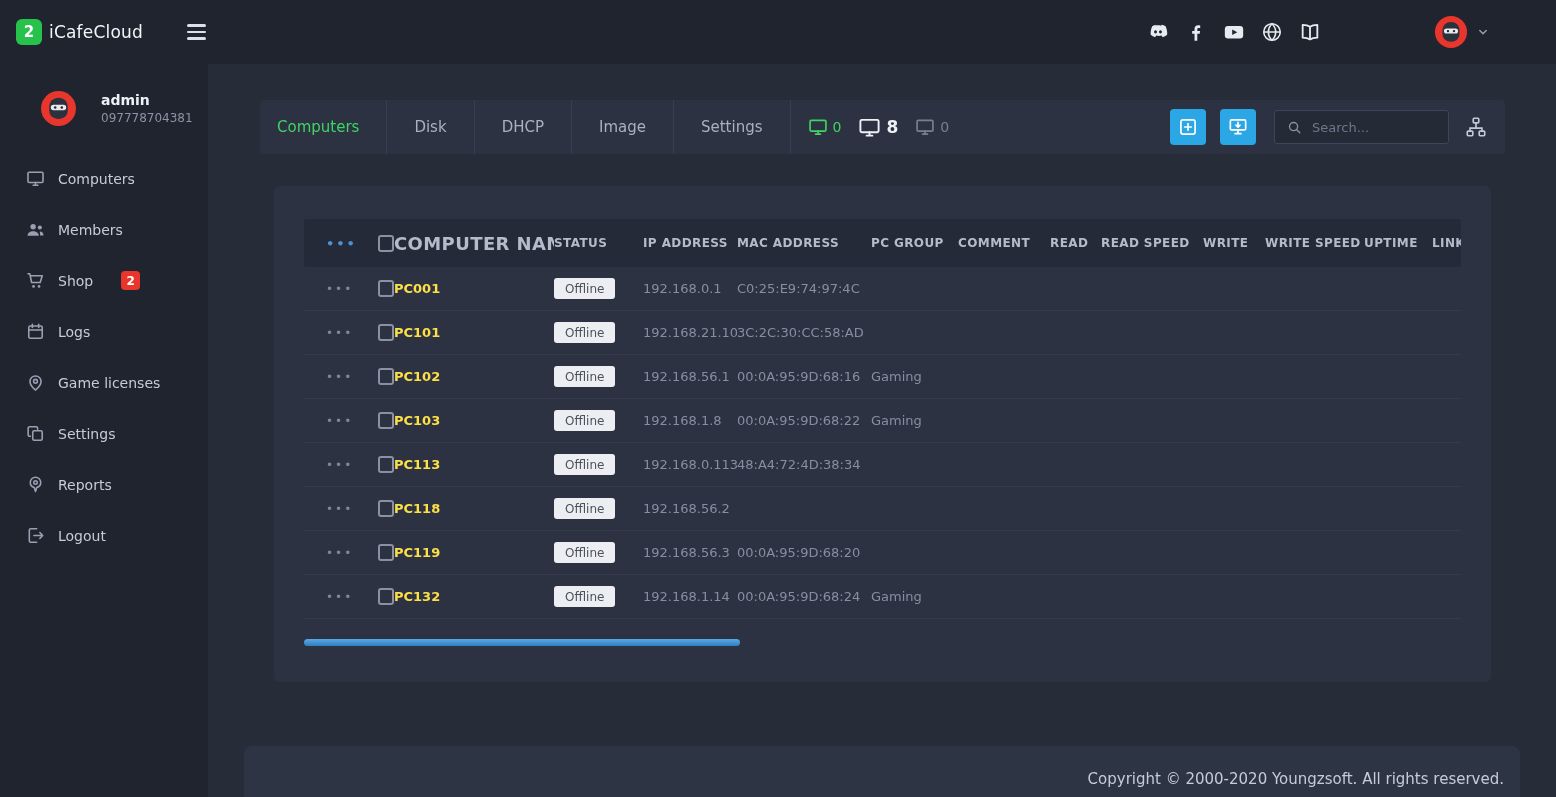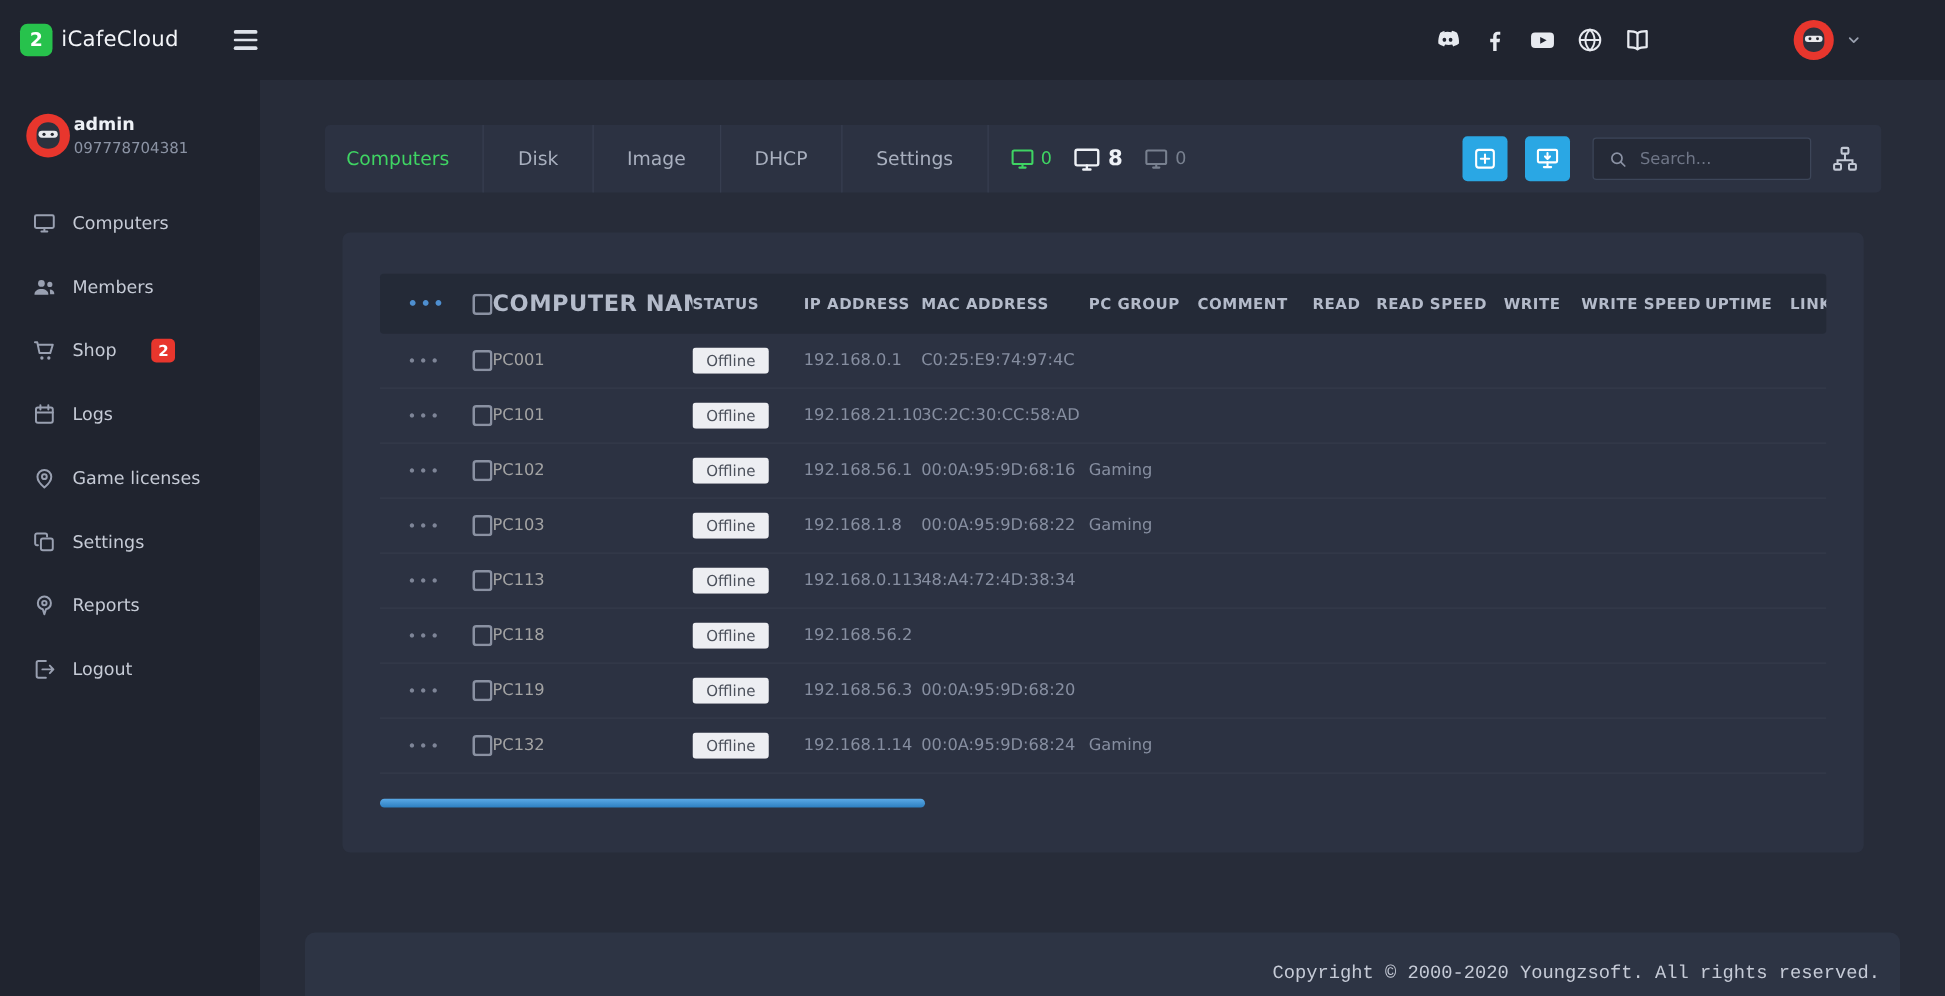--- a/index.html
+++ b/index.html
@@ -23,21 +23,21 @@
   .social-icon svg { width:22px; height:22px; }
   .user-menu { margin-left:112px; display:flex; align-items:center; gap:8px; cursor:pointer; }
   .avatar { display:inline-flex; border-radius:50%; overflow:hidden; }
   .avatar-topbar { width:34px; height:34px; }
   .avatar-topbar svg { width:34px; height:34px; }
   .chev { color:#9aa1b0; width:14px; height:14px; display:inline-flex; }
   .chev svg { width:14px; height:14px; }
 
   
   .sidebar { position:absolute; left:0; top:64px; width:208px; bottom:0; background:#20242f; }
-  .user-block { display:flex; align-items:center; gap:2px; padding:26px 0 0 20px; }
+  .user-block { display:flex; align-items:center; gap:24px; padding:26px 0 0 40px; }
   .avatar-side { width:37px; height:37px; }
   .avatar-side svg { width:37px; height:37px; }
   .user-name { color:#eef1f6; font-size:14px; font-weight:bold; }
   .user-phone { color:#8b93a4; font-size:12px; margin-top:3px; }
   .nav { margin-top:26px; }
   .nav-item { height:51px; display:flex; align-items:center; padding-left:26px; gap:12px; cursor:pointer; }
   .nav-item.active { background:#2a2f3c; }
   .nav-icon { width:20px; height:20px; color:#99a0b1; display:inline-flex; }
   .nav-icon svg { width:19px; height:19px; }
   .nav-label { color:#c6cbd6; font-size:14px; }
@@ -91,30 +91,30 @@
   .hcell, .cell { display:flex; align-items:center; white-space:nowrap; overflow:hidden; }
   .hlabel { font-size:12px; font-weight:bold; color:#b4bbca; letter-spacing:.4px; }
   .thead-row .c-name { font-size:18px; }
   .c-actions { padding-left:22px; }
   .c-check { padding-left:18px; }
   .dots { color:#7e8597; font-size:12px; letter-spacing:2px; cursor:pointer; line-height:1; }
   .dots-header { color:#4e8fd0; font-weight:bold; font-size:13px; }
   .checkbox { width:17px; height:17px; border:2px solid #8a91a2; border-radius:3px;
               display:inline-block; cursor:pointer; background:transparent; }
   .cell { font-size:13px; color:#868ea0; }
-  .cell.c-name { color:#a3a3a3; font-weight:normal; }
+  .cell.c-name { color:#fde047; font-weight:bold; }
   .badge-status { display:inline-block; background:#edeef2; color:#4c515c; font-size:12px;
                   padding:3.5px 11px; border-radius:3px; }
   .hscrollbar { position:absolute; left:30px; top:453px; width:436px; height:7px; border-radius:4px;
                 background:linear-gradient(#5aa9e6,#2d7fc0); cursor:pointer; }
 
   
   .footercard { position:absolute; left:36px; right:36px; top:682px; height:120px; background:#2d3444;
                 border-radius:8px; padding:24px 16px 0 0; text-align:right; }
-  .copyright { color:#c6cbd7; font-size:15px;font-family:Liberation Mono, monospace; }
+  .copyright { color:#c6cbd7; font-size:15px; }
 </style>
 </head>
 <body>
 
 <div class="app">
 
   <header class="topbar">
     <div class="logo">
       <span class="logo-glyph">2</span>
       <span class="logo-text">iCafeCloud</span>
@@ -292,25 +292,25 @@
       <div class="tabs">
   <div class="tab active">
     <span class="tab-label">Computers</span>
   </div>
 
   <div class="tab">
     <span class="tab-label">Disk</span>
   </div>
 
   <div class="tab">
+    <span class="tab-label">DHCP</span>
+  </div>
+
+  <div class="tab">
     <span class="tab-label">Image</span>
-  </div>
-
-  <div class="tab">
-    <span class="tab-label">DHCP</span>
   </div>
 
   <div class="tab">
     <span class="tab-label">Settings</span>
   </div>
 </div>
       <div class="counters">
   <span class="counter counter-green">
     <span class="counter-icon">
               <svg viewBox="0 0 24 24" fill="none" stroke="currentColor" stroke-width="2" stroke-linecap="round">

